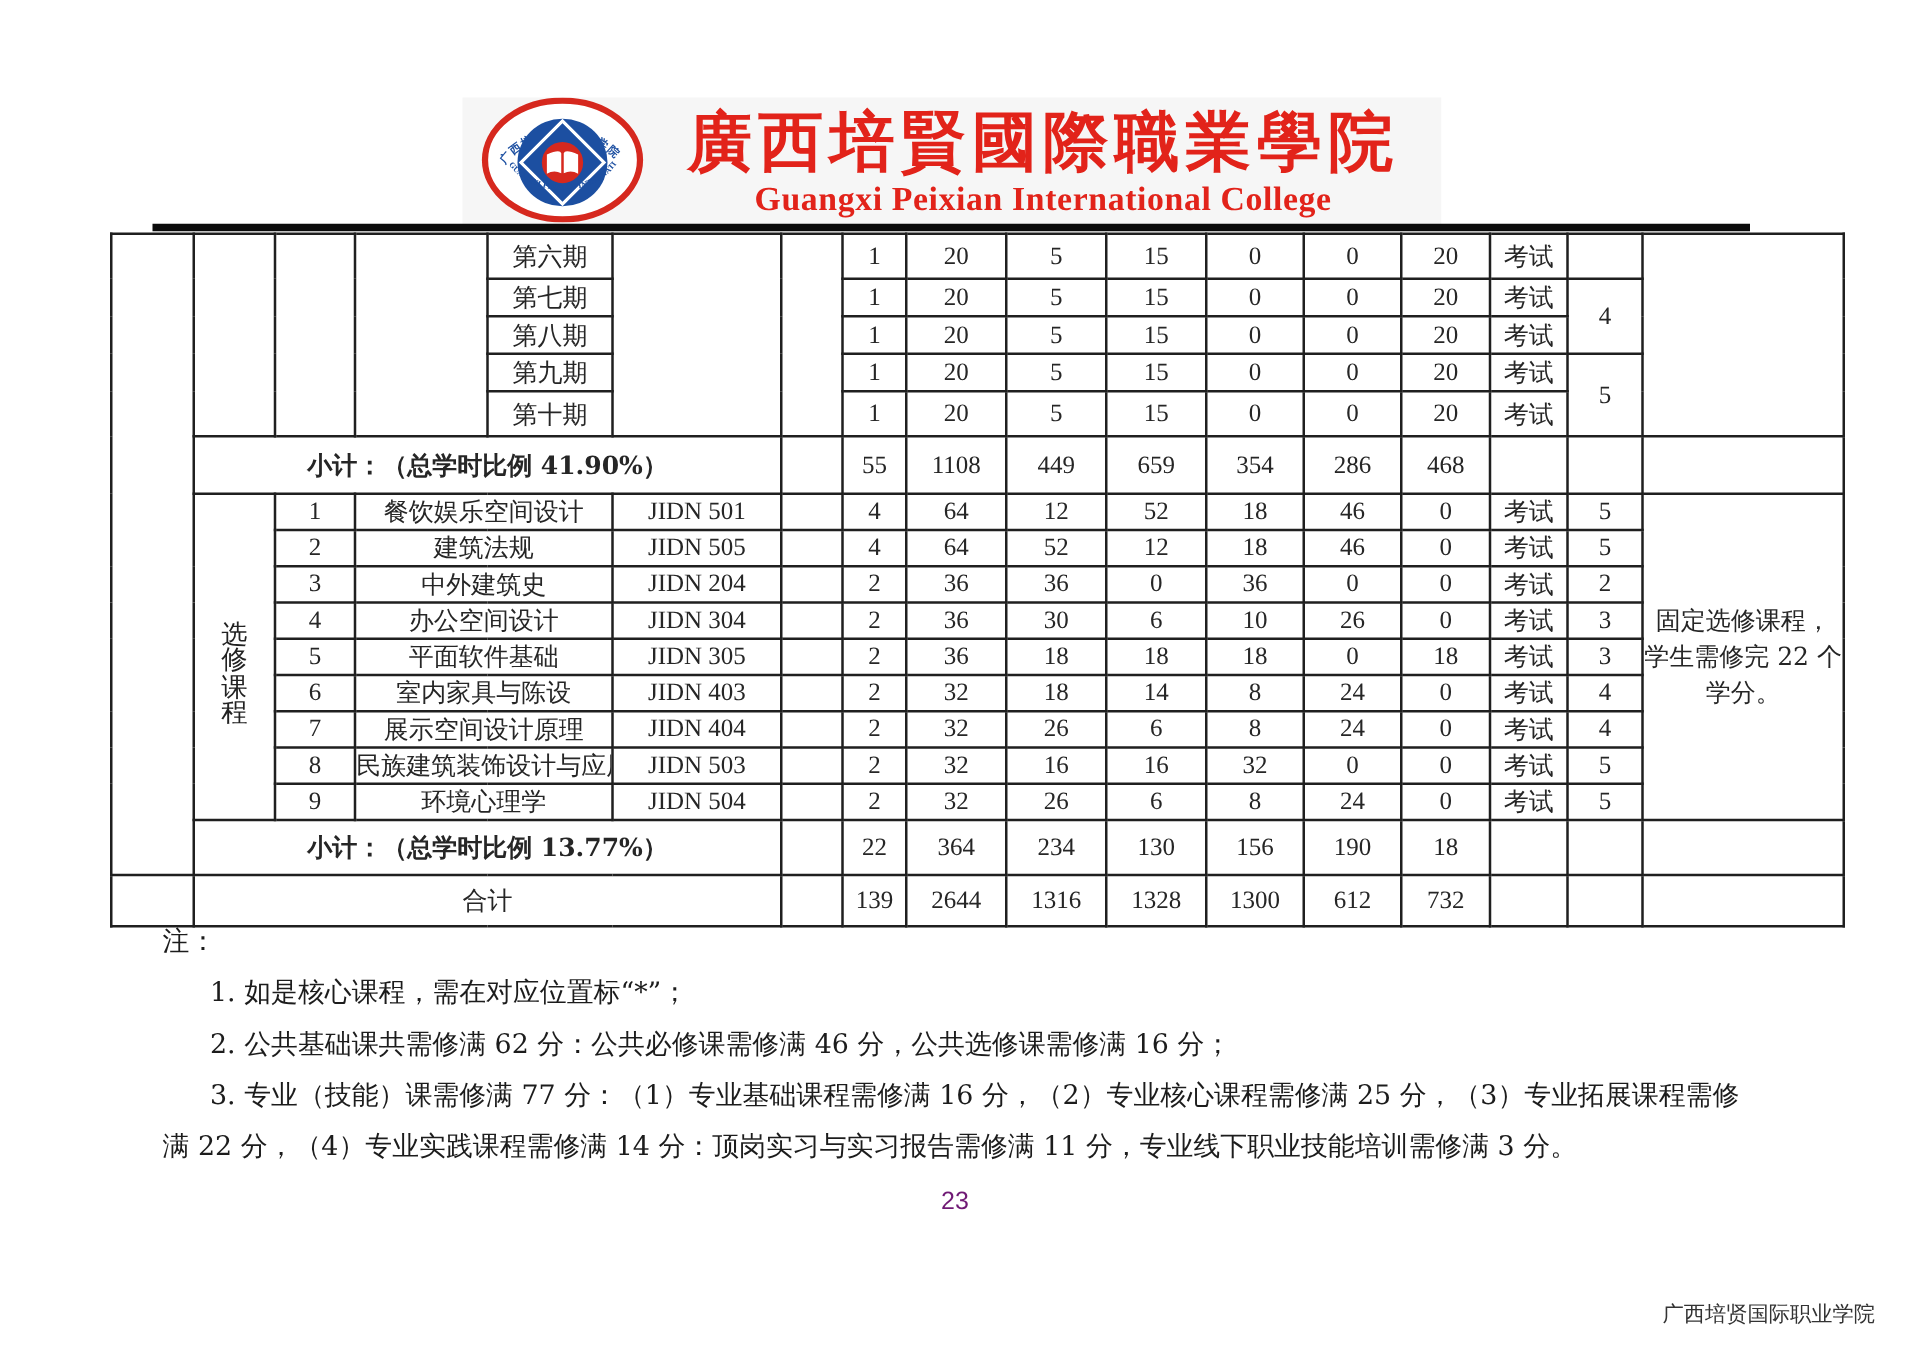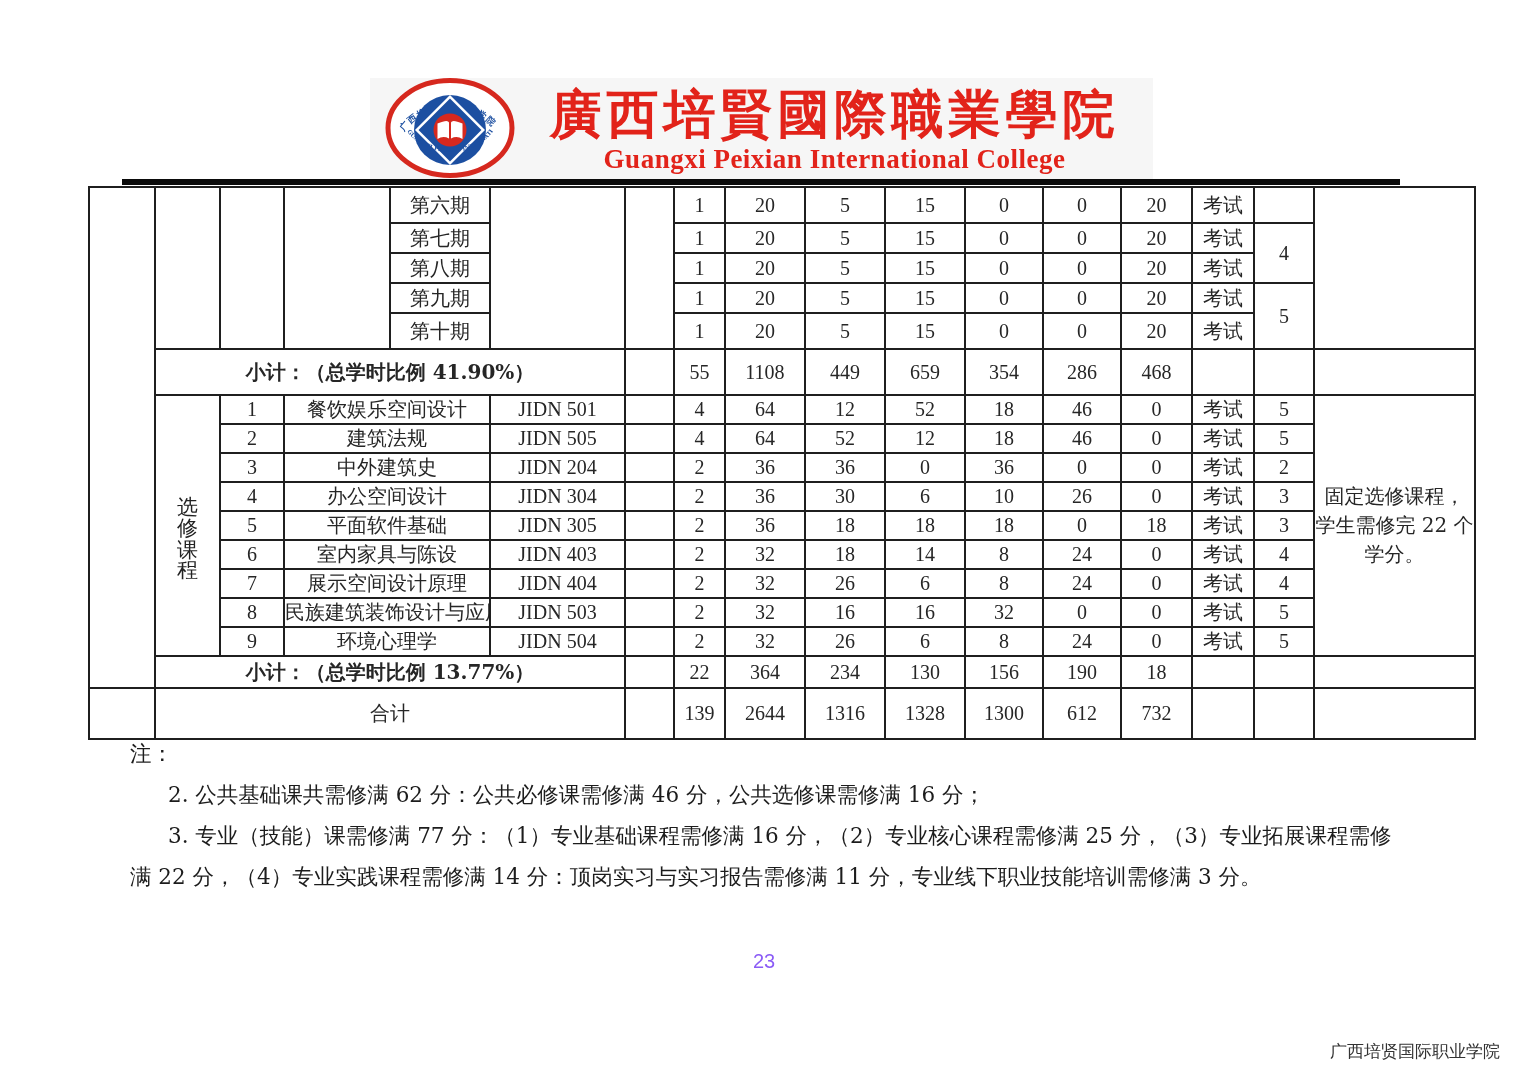--- a/index.html
+++ b/index.html
@@ -38,21 +38,21 @@
   td.remark-cell { text-align:left; font-size:16.5px; line-height:29px; padding:2px 3px; color:#222;margin-left:32px; }
 
   
   .notes { position:absolute; left:130px; top:733px; width:1272px;
     font-size:21.5px; line-height:41px; color:#1c1c1c; }
   .notes p { margin:0; }
   .notes p.item { text-indent:38px; }
 
   
   .pageno { position:absolute; left:0; top:950px; width:100%; text-align:center;
-    font-family:"Liberation Sans",sans-serif; font-size:20px; color:#8b5cf6; }
+    font-family:"Liberation Sans",sans-serif; font-size:20px; color:#701a75; }
   .docfooter { position:absolute; top:1040px; right:28px;
     font-family:"Liberation Sans",sans-serif; font-size:17px; color:#333; }
 </style>
 </head>
 <body>
 
 <div class="page">
 
   <div class="banner">
     <div class="logo-wrap">
@@ -315,55 +315,56 @@
         <td class="num">32</td>
         <td class="num">26</td>
         <td class="num">6</td>
         <td class="num">8</td>
         <td class="num">24</td>
         <td class="num">0</td>
         <td class="exam">考试</td>
         <td class="num">5</td>
       </tr>
 
-      <tr style="height:32px">
+      <tr style="height:44px">
         <td colspan="5" class="slabel">小计：（总学时比例 13.77%）</td>
         <td></td>
         <td class="numb">22</td>
         <td class="numb">364</td>
         <td class="numb">234</td>
         <td class="numb">130</td>
         <td class="numb">156</td>
         <td class="numb">190</td>
         <td class="numb">18</td>
         <td></td>
         <td></td>
         <td></td>
       </tr>
 
-      <tr style="height:51px">
+      <tr style="height:41px">
         <td></td>
         <td colspan="5" class="tlabel">合计</td>
         <td></td>
         <td class="numb">139</td>
         <td class="numb">2644</td>
         <td class="numb">1316</td>
         <td class="numb">1328</td>
         <td class="numb">1300</td>
         <td class="numb">612</td>
         <td class="numb">732</td>
         <td></td>
         <td></td>
         <td></td>
       </tr>
     </tbody>
   </table>
 
   <div class="notes">
     <p>注：</p>
+    <p class="item">1. 如是核心课程，需在对应位置标“*”；</p>
     <p class="item">2. 公共基础课共需修满 62 分：公共必修课需修满 46 分，公共选修课需修满 16 分；</p>
     <p class="item">3. 专业（技能）课需修满 77 分：（1）专业基础课程需修满 16 分，（2）专业核心课程需修满 25 分，（3）专业拓展课程需修满 22 分，（4）专业实践课程需修满 14 分：顶岗实习与实习报告需修满 11 分，专业线下职业技能培训需修满 3 分。</p>
   </div>
 
   <div class="pageno">23</div>
   <div class="docfooter">广西培贤国际职业学院</div>
 
 </div>
 
 </body></html>

